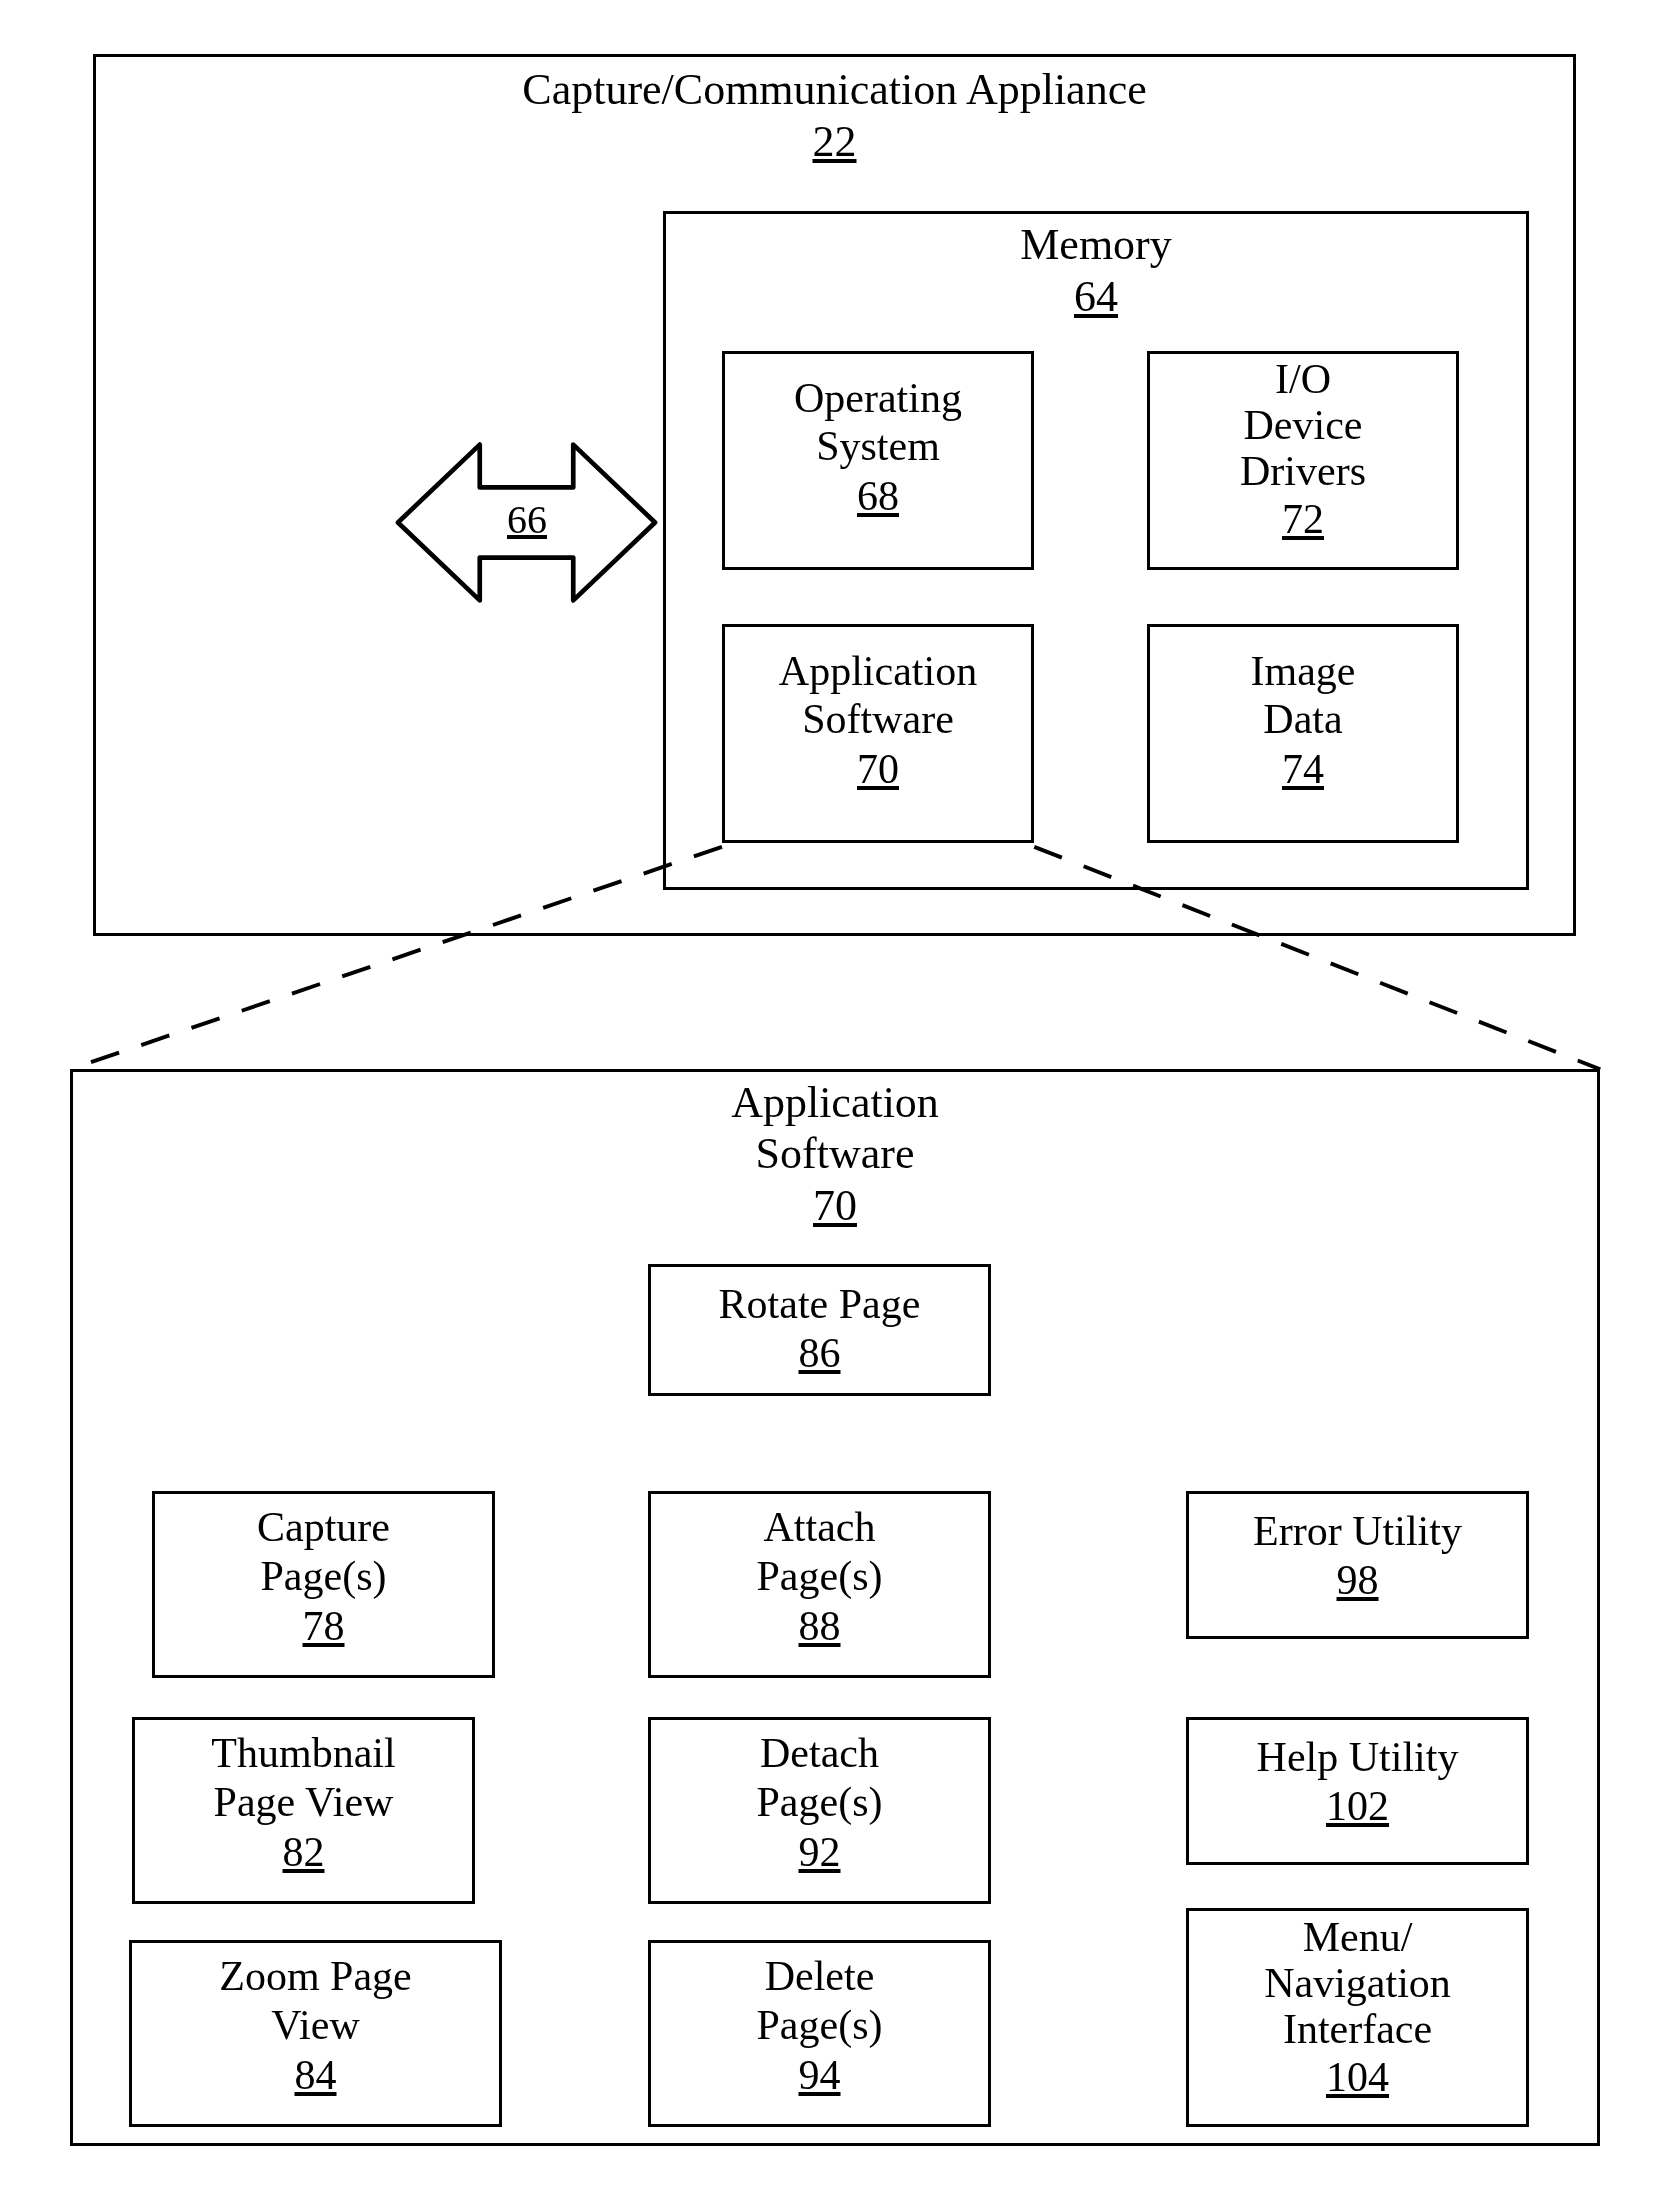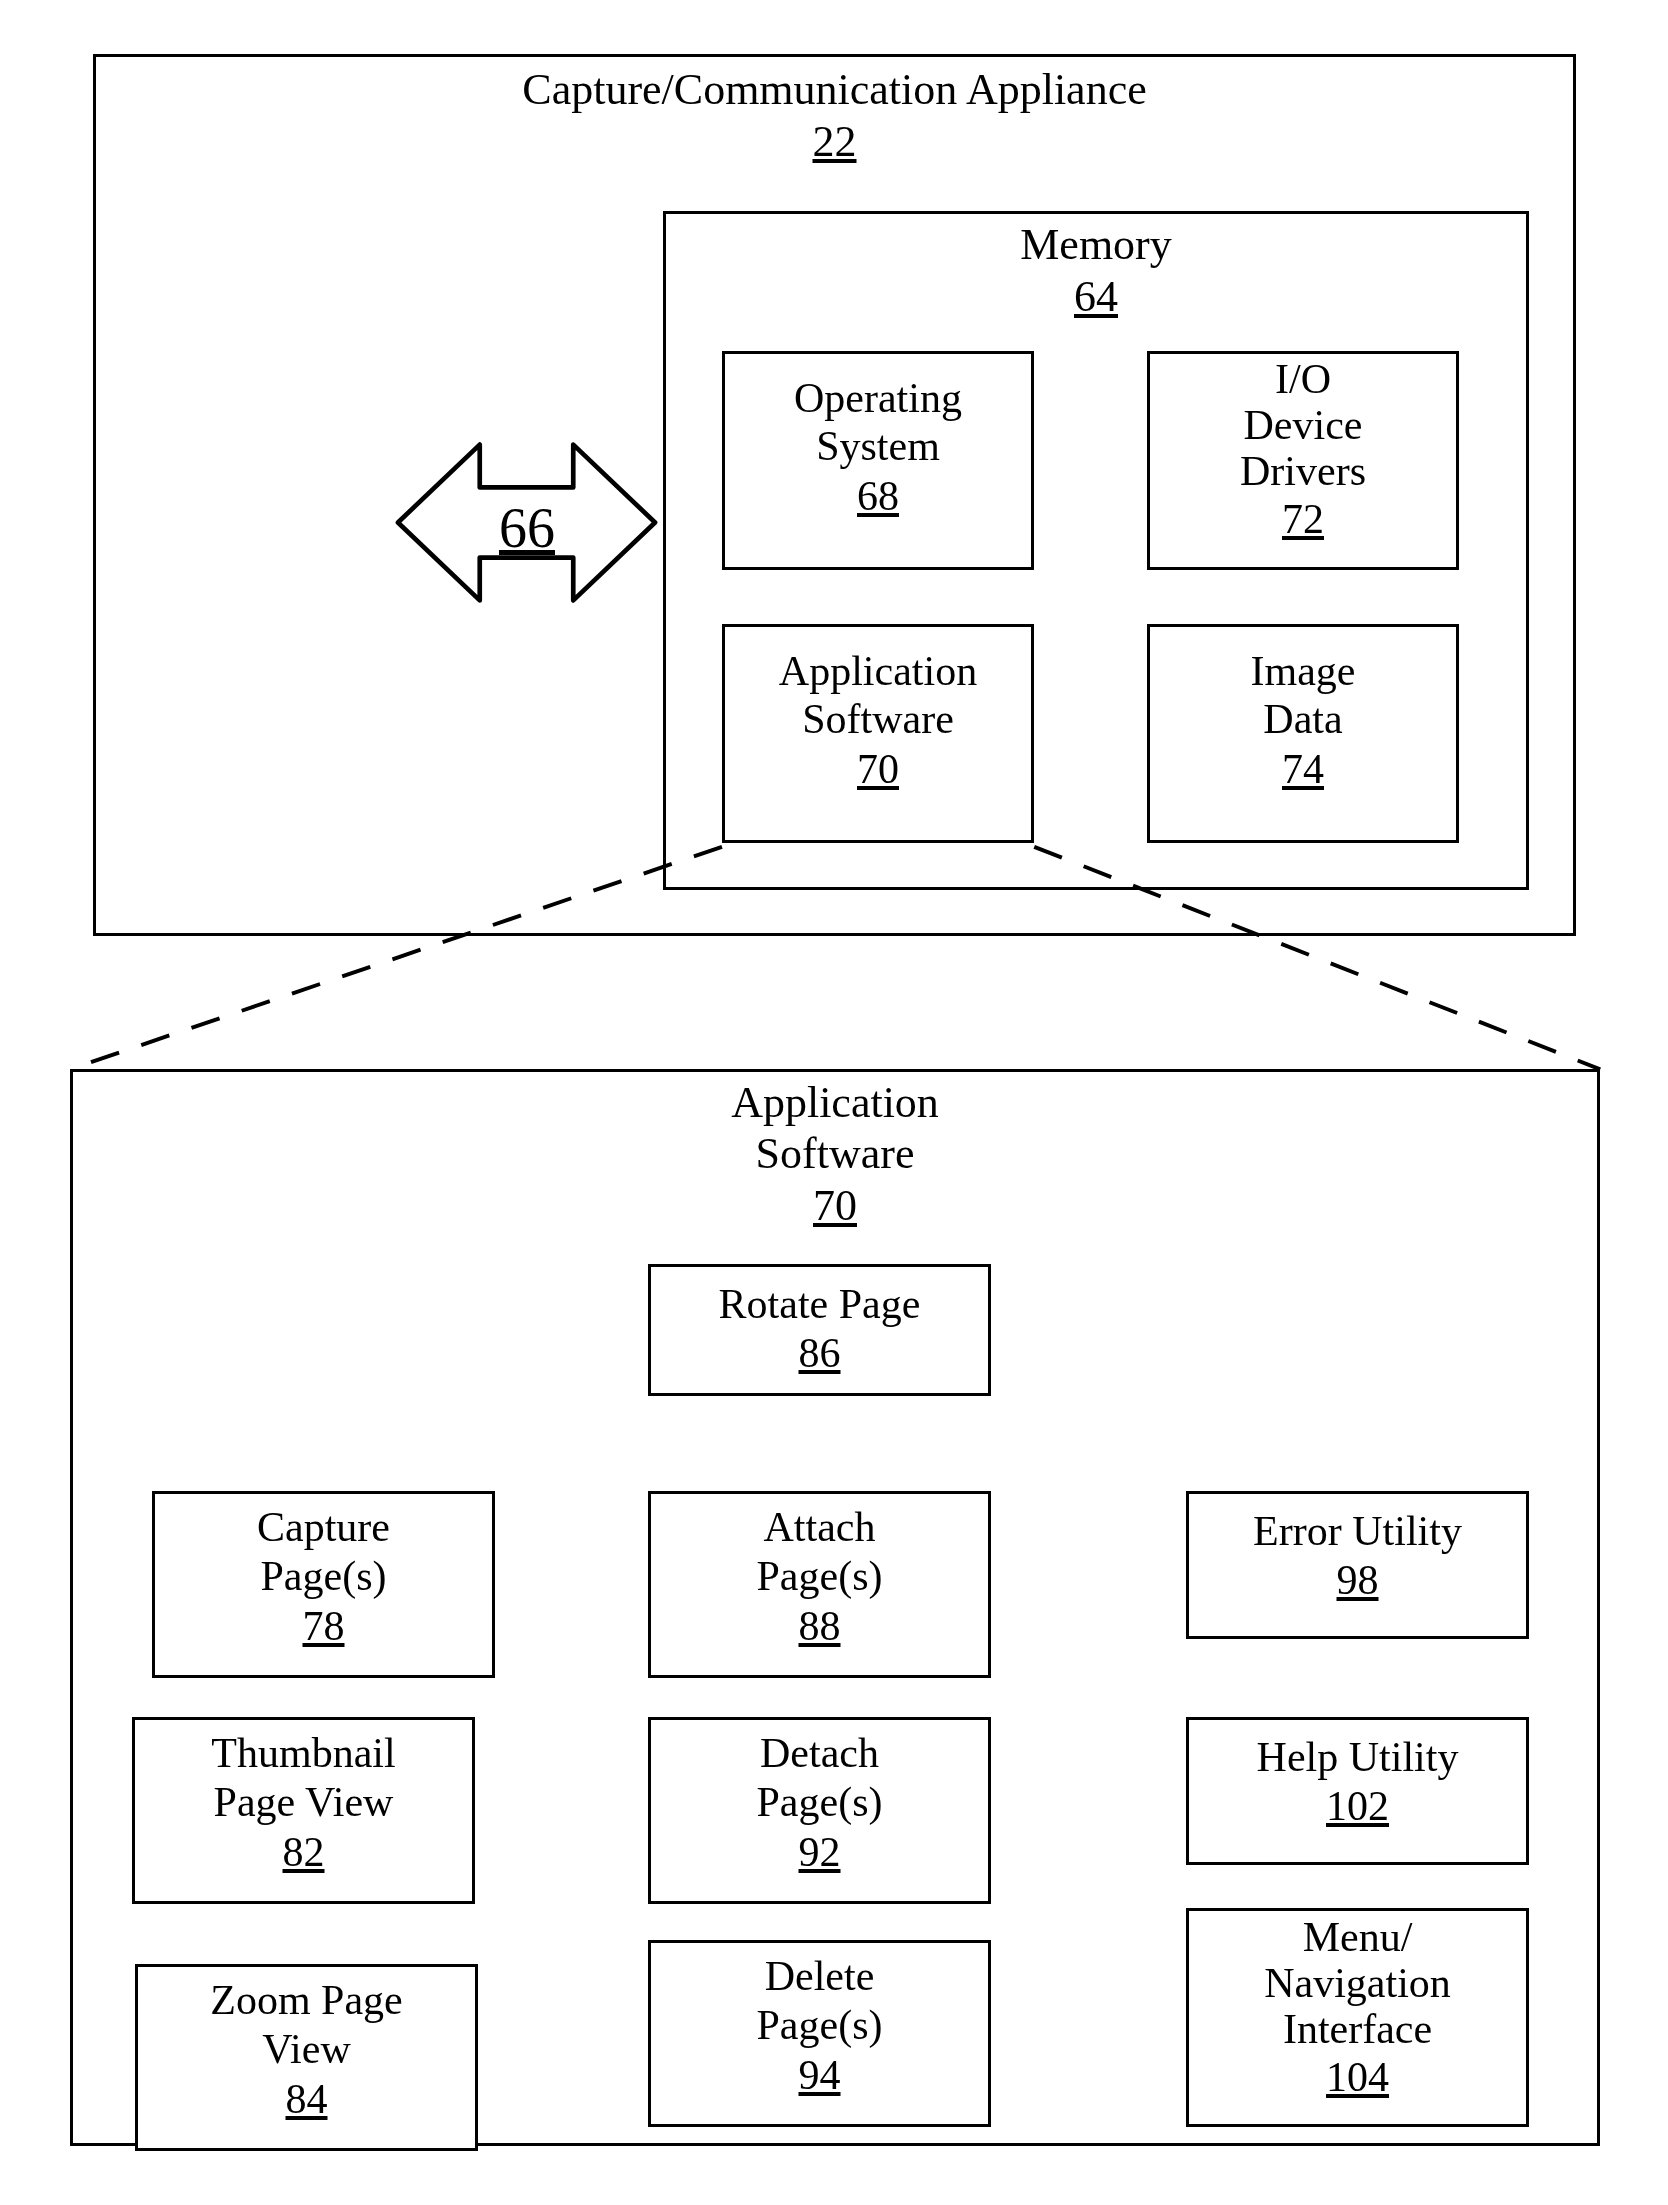--- a/index.html
+++ b/index.html
@@ -28,21 +28,21 @@
     padding-top: 4.7px;
   }
   .ref {
     text-decoration: underline;
     display: inline-block;
     margin-top: 1.6px;
   }
   .small-box .title-block { font-size: 42px; }
   .arrow-label {
     position: absolute;
-    font-size: 56px;
+    font-size: 40px;
     text-decoration: underline;
     text-align: center;
   }
   svg.abs { position: absolute; }
 </style>
 </head>
 <body>
 
 <div class="canvas">
 
@@ -119,21 +119,21 @@
       <span class="ref">78</span>
     </div>
   </div>
   <div class="box small-box" style="left:101px; top:1686px; width:343px; height:187px;">
     <div class="title-block" style="padding-top:9.4px;">
       <span>Thumbnail</span><br>
       <span>Page View</span><br>
       <span class="ref">82</span>
     </div>
   </div>
-  <div class="box small-box" style="left:104px; top:1909px; width:343px; height:187px;margin-top:24px;">
+  <div class="box small-box" style="left:98px; top:1909px; width:373px; height:187px;">
     <div class="title-block" style="padding-top:9.4px;">
       <span>Zoom Page</span><br>
       <span>View</span><br>
       <span class="ref">84</span>
     </div>
   </div>
 
   <div class="box small-box" style="left:617px; top:1233px; width:343px; height:132px;">
     <div class="title-block" style="padding-top:12.5px;">
       <span>Rotate Page</span><br>

